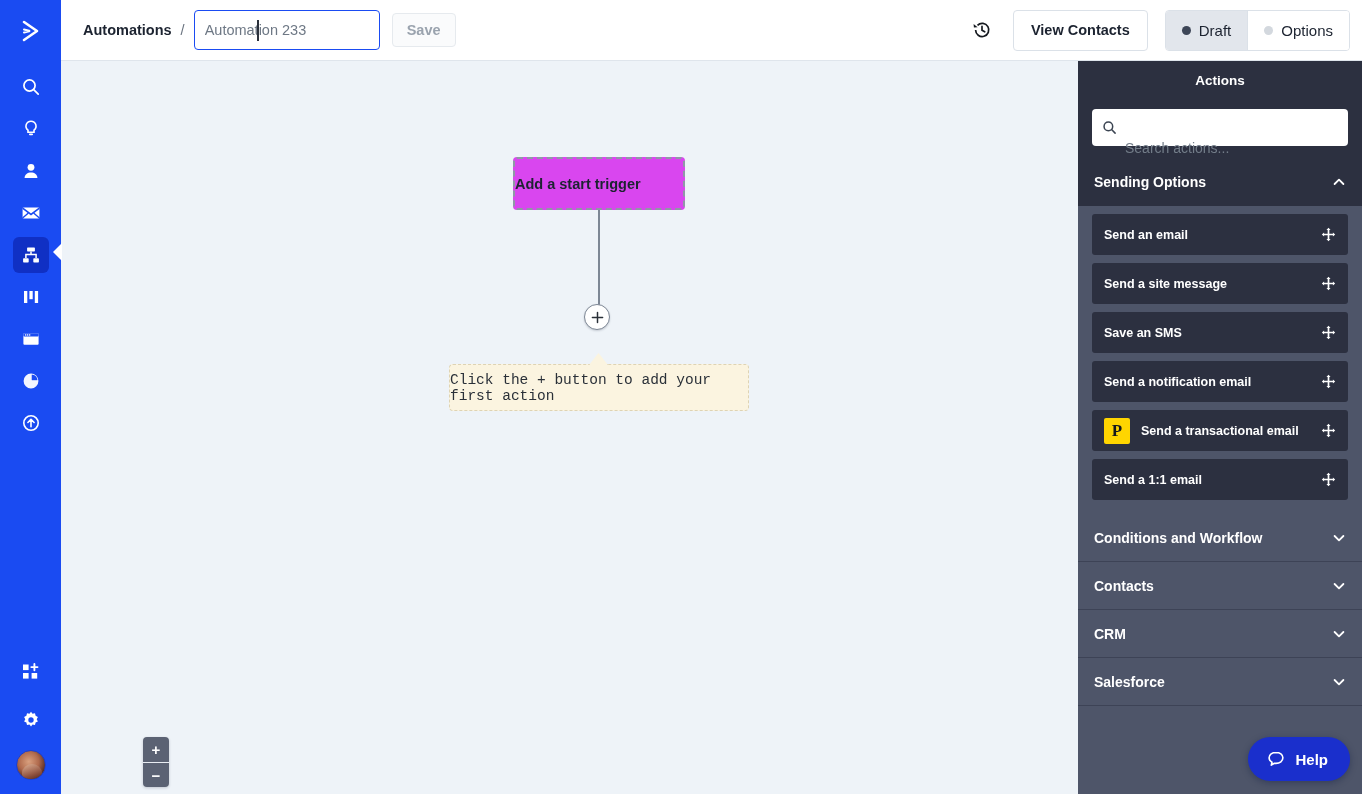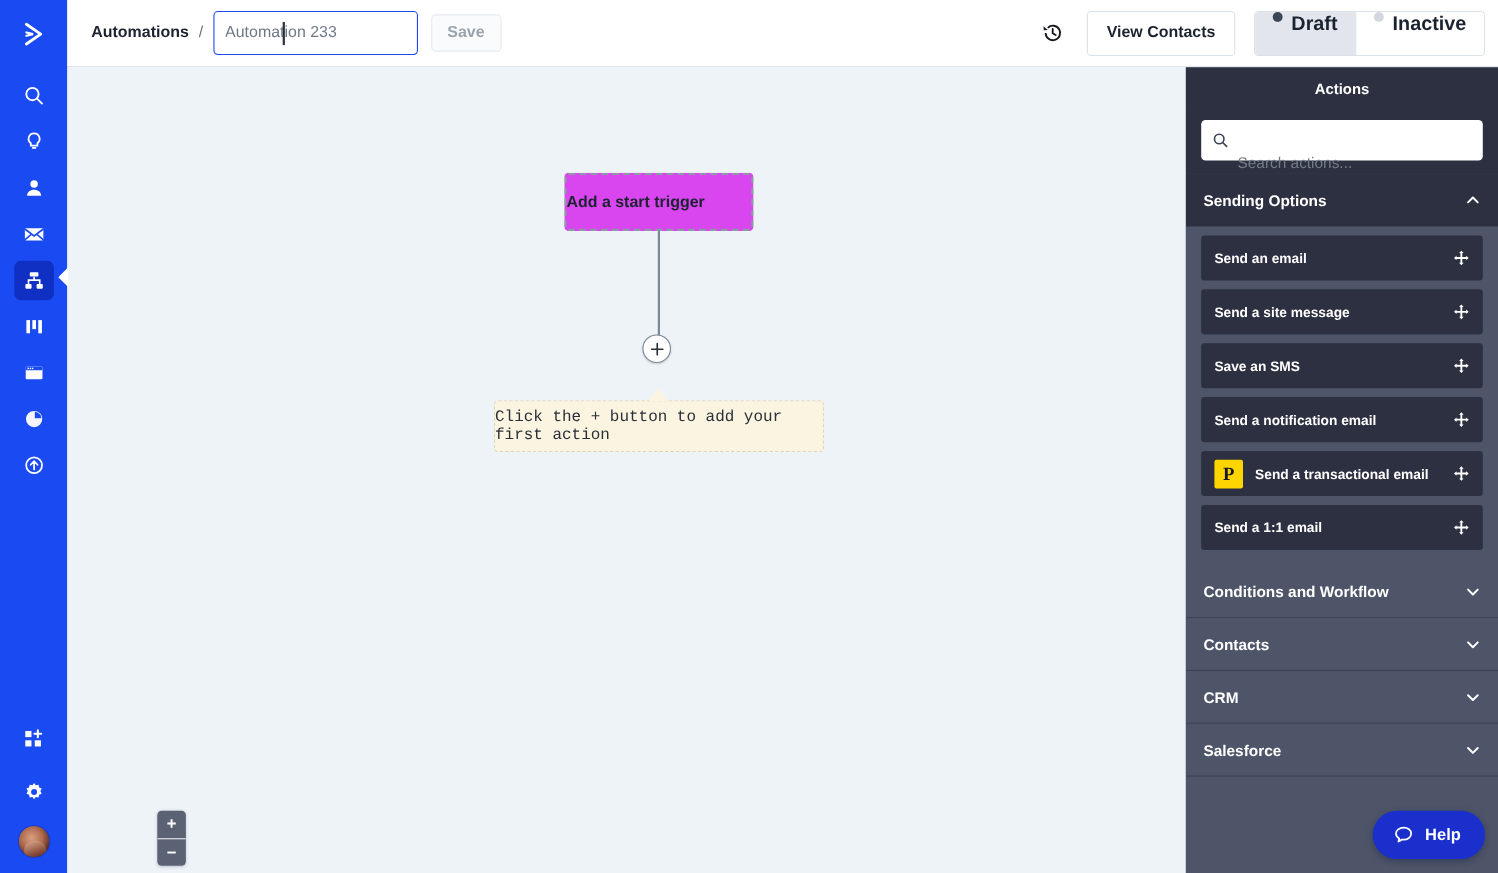--- a/index.html
+++ b/index.html
@@ -105,22 +105,22 @@
     background: #fff; border: 1px solid #dbe1e8; border-radius: 4px;
     color: #1c2330; font-size: 14.5px; font-weight: bold;
     font-family: "Liberation Sans", sans-serif;
     display: flex; align-items: center; cursor: pointer;
   }
   .seg {
     margin-left: 17px; display: flex; height: 41px;
     border: 1px solid #dbe1e8; border-radius: 4px; overflow: hidden;
   }
   .seg-item {
-    display: flex; align-items: flex-start; gap: 8px;
-    padding: 0 16px; font-size: 18px; font-weight: bold; color: #1c2330;
+    display: flex; align-items: center; gap: 8px;
+    padding: 0 16px; font-size: 15px; font-weight: normal; color: #1c2330;
     background: #fff; cursor: pointer;
   }
   .seg-item.on { background: #e2e6ec; }
   .seg-item + .seg-item { border-left: 1px solid #dbe1e8; }
   .dot { width: 9px; height: 9px; border-radius: 50%; display: inline-block; }
 
   
   .bodyrow { flex: 1 1 auto; display: flex; min-height: 0; }
 
   
@@ -365,21 +365,21 @@
         <span>View Contacts</span>
       </div>
 
       <div class="seg">
         <div class="seg-item on">
           <span class="dot" style="background:#3d4657"></span>
           <span>Draft</span>
         </div>
         <div class="seg-item">
           <span class="dot" style="background:#d3d8de"></span>
-          <span>Inactive</span>
+          <span>Options</span>
         </div>
       </div>
     </div>
 
     <div class="bodyrow">
 
       <div class="canvas">
         <div class="trigger-box">
           <span>Add a start trigger</span>
         </div>

